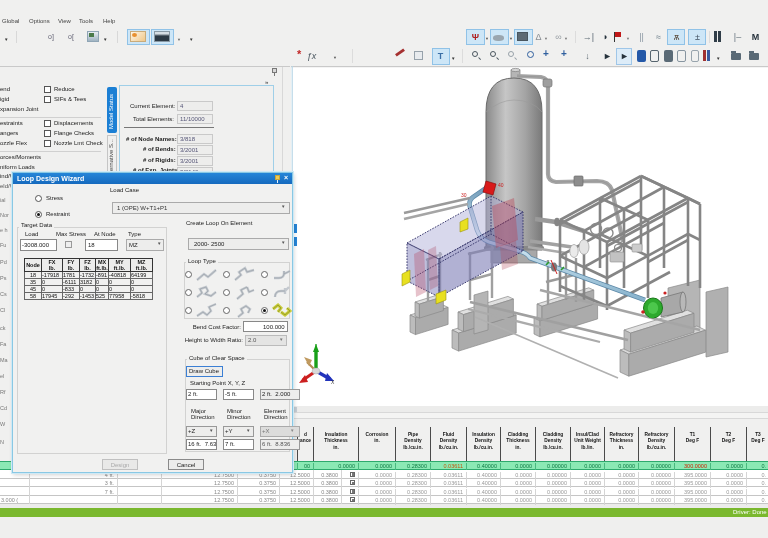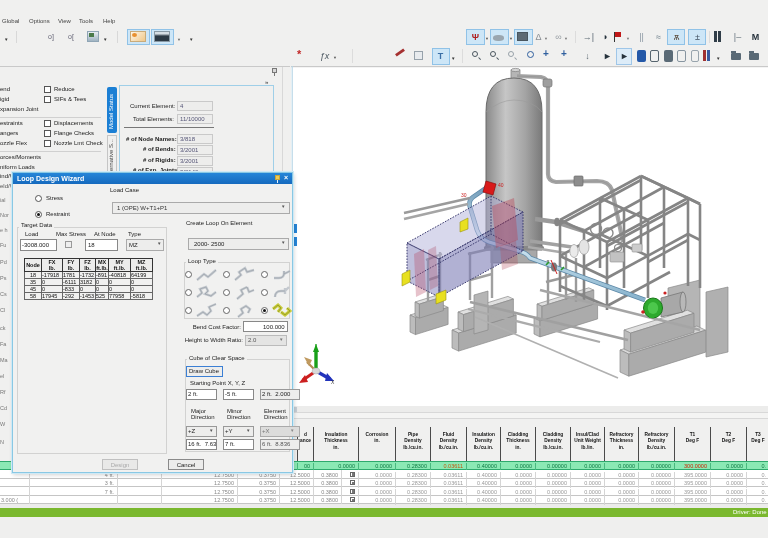--- a/index.html
+++ b/index.html
@@ -58,21 +58,21 @@
  <div class="ico" style="left:690px;top:2px;color:#405060">±</div>
  <div class="abs" style="left:709px;top:3px;width:1px;height:12px;background:#dcdcdc"></div>
  <div class="abs" style="left:714px;top:3px;width:2.5px;height:11px;background:#303d48"></div>
  <div class="abs" style="left:718px;top:3px;width:2.5px;height:11px;background:#303d48"></div>
  <div class="ico" style="left:730px;top:2px;color:#6a7780">|–</div>
  <div class="ico" style="left:748px;top:2px;color:#26323d;font-weight:bold">M</div>
 </div>
 
 <div id="tb2" class="abs" style="left:0;top:47px;width:768px;height:19px;">
  <div class="t" style="left:297px;top:1px;color:#c02424;font-weight:bold;font-size:11px">*</div>
- <div class="ico" style="left:317px;top:2px;color:#4a565f;font-style:italic">ƒx</div>
+ <div class="ico" style="left:304px;top:2px;color:#4a565f;font-style:italic">ƒx</div>
  <div class="t" style="left:333px;top:8px;font-size:4px;color:#555">▼</div>
  <div class="abs" style="left:352px;top:2px;width:1px;height:14px;background:#dcdcdc"></div>
  <div class="abs" style="left:395px;top:4px;width:10px;height:3px;background:#a53030;transform:rotate(-35deg)"></div>
  <div class="abs" style="left:414px;top:4px;width:9px;height:9px;border:1px solid #97a2ab;background:#e8ebee"></div>
  <div class="abs hl" style="left:432px;top:1px;width:18px;height:17px"></div>
  <div class="ico" style="left:433px;top:2px;color:#3a6ea5;font-weight:bold">T</div>
  <div class="t" style="left:451px;top:9px;font-size:4.5px;color:#333">▼</div>
  <div class="abs" style="left:462px;top:2px;width:1px;height:14px;background:#dcdcdc"></div>
  <div class="abs" style="left:472px;top:4px;width:6px;height:6px;border:1.4px solid #4a565f;border-radius:50%"></div>
     <div class="abs" style="left:478px;top:11px;width:3px;height:1.4px;background:#4a565f;transform:rotate(45deg)"></div>

